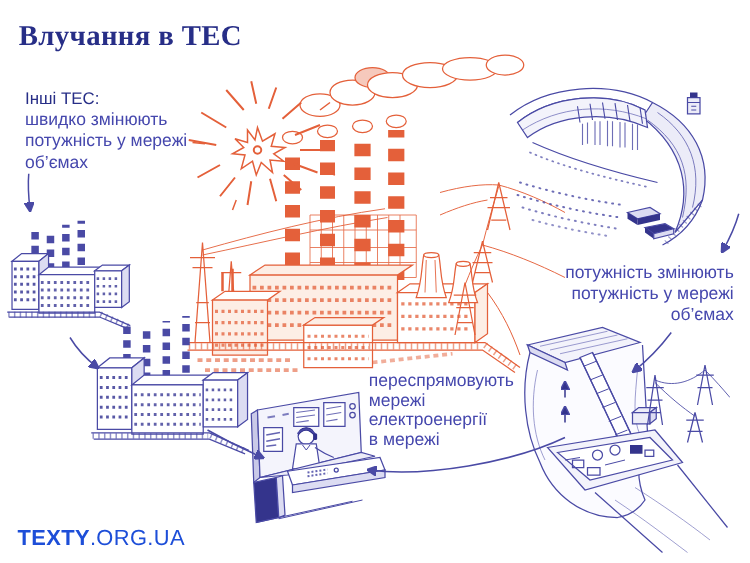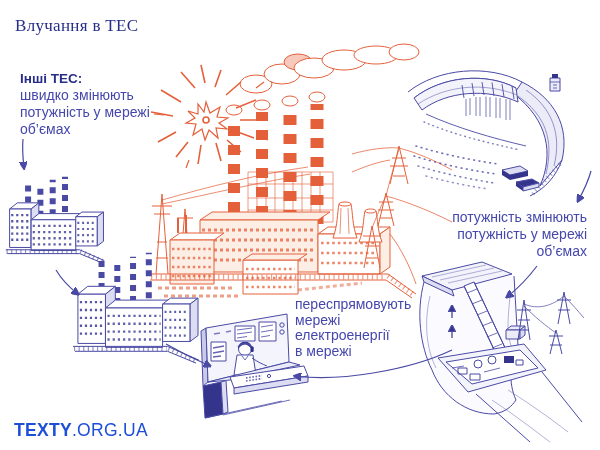--- a/index.html
+++ b/index.html
@@ -1,22 +1,22 @@
 <!DOCTYPE html>
 <html><head>
 <meta charset="utf-8">
 <style>
   html,body{margin:0;padding:0;background:#ffffff;}
   #canvas{position:relative;width:600px;height:450px;background:#ffffff;overflow:hidden;
           font-family:"Liberation Sans",sans-serif;}
   .abs{position:absolute;}
-  .title{font-family:"Liberation Serif",serif;font-weight:normal;font-size:17px;
+  .title{font-family:"Liberation Serif",serif;font-weight:bold;font-size:23px;
          color:#272E87;letter-spacing:.3px;}
   .ann{color:#4547AD;font-size:14px;line-height:17px;}
-  .ann .hd{display:block;color:#272E87;font-weight:bold;font-size:13.5px;line-height:17px;}
+  .ann .hd{display:block;color:#272E87;font-weight:normal;font-size:13.5px;line-height:17px;}
   .ann span{display:block;}
   .ann.right{text-align:right;}
   .disp{color:#4547AD;font-size:14px;line-height:15.5px;}
   .disp span{display:block;}
   .brand{font-size:17.5px;color:#1d4ed8;letter-spacing:.3px;}
   .brand .b{font-weight:bold;}
   .brand .r{font-weight:normal;}
   svg{display:block;}
   svg *{vector-effect:non-scaling-stroke;}
 </style>

